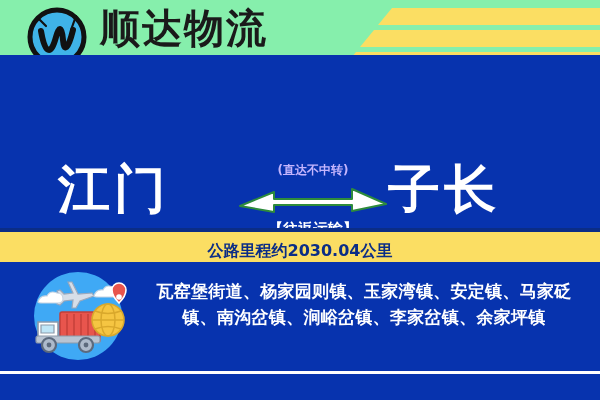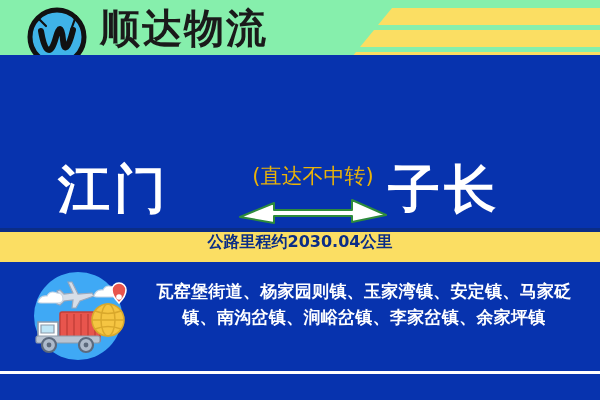--- a/index.html
+++ b/index.html
@@ -81,23 +81,23 @@
   .city-dest   { left: 388px; }
 
   .mid {
     position: absolute;
     left: 238px; top: 90px;
     width: 150px;
     text-align: center;
   }
   .mid-top {
     font-family: "DejaVu Sans", sans-serif;
-    font-size: 21px;
-    font-weight: 400;
-    color: #eab308;
+    font-size: 12px;
+    font-weight: 700;
+    color: #c4b5fd;
     white-space: nowrap;
     letter-spacing: 0px;
   }
   .arrow-wrap {
     margin-top: 6px;
     height: 30px;
   }
   .mid-bot {
     margin-top: 5px;
     font-family: "DejaVu Sans", sans-serif;
@@ -113,21 +113,21 @@
     left: 0; top: 228px;
     width: 600px; height: 4px;
     background: #0B2D86;
   }
   .infobar {
     position: absolute;
     left: 0; top: 232px;
     width: 600px; height: 30px;
     background: #FBDE63;
     display: flex;
-    align-items: flex-start;
+    align-items: flex-end;
     justify-content: center;
     gap: 22px;
   }
   .infobar span {
     font-family: "DejaVu Sans", sans-serif;
     font-size: 16px;
     font-weight: 700;
     color: #0B2D86;
     white-space: nowrap;
   }

